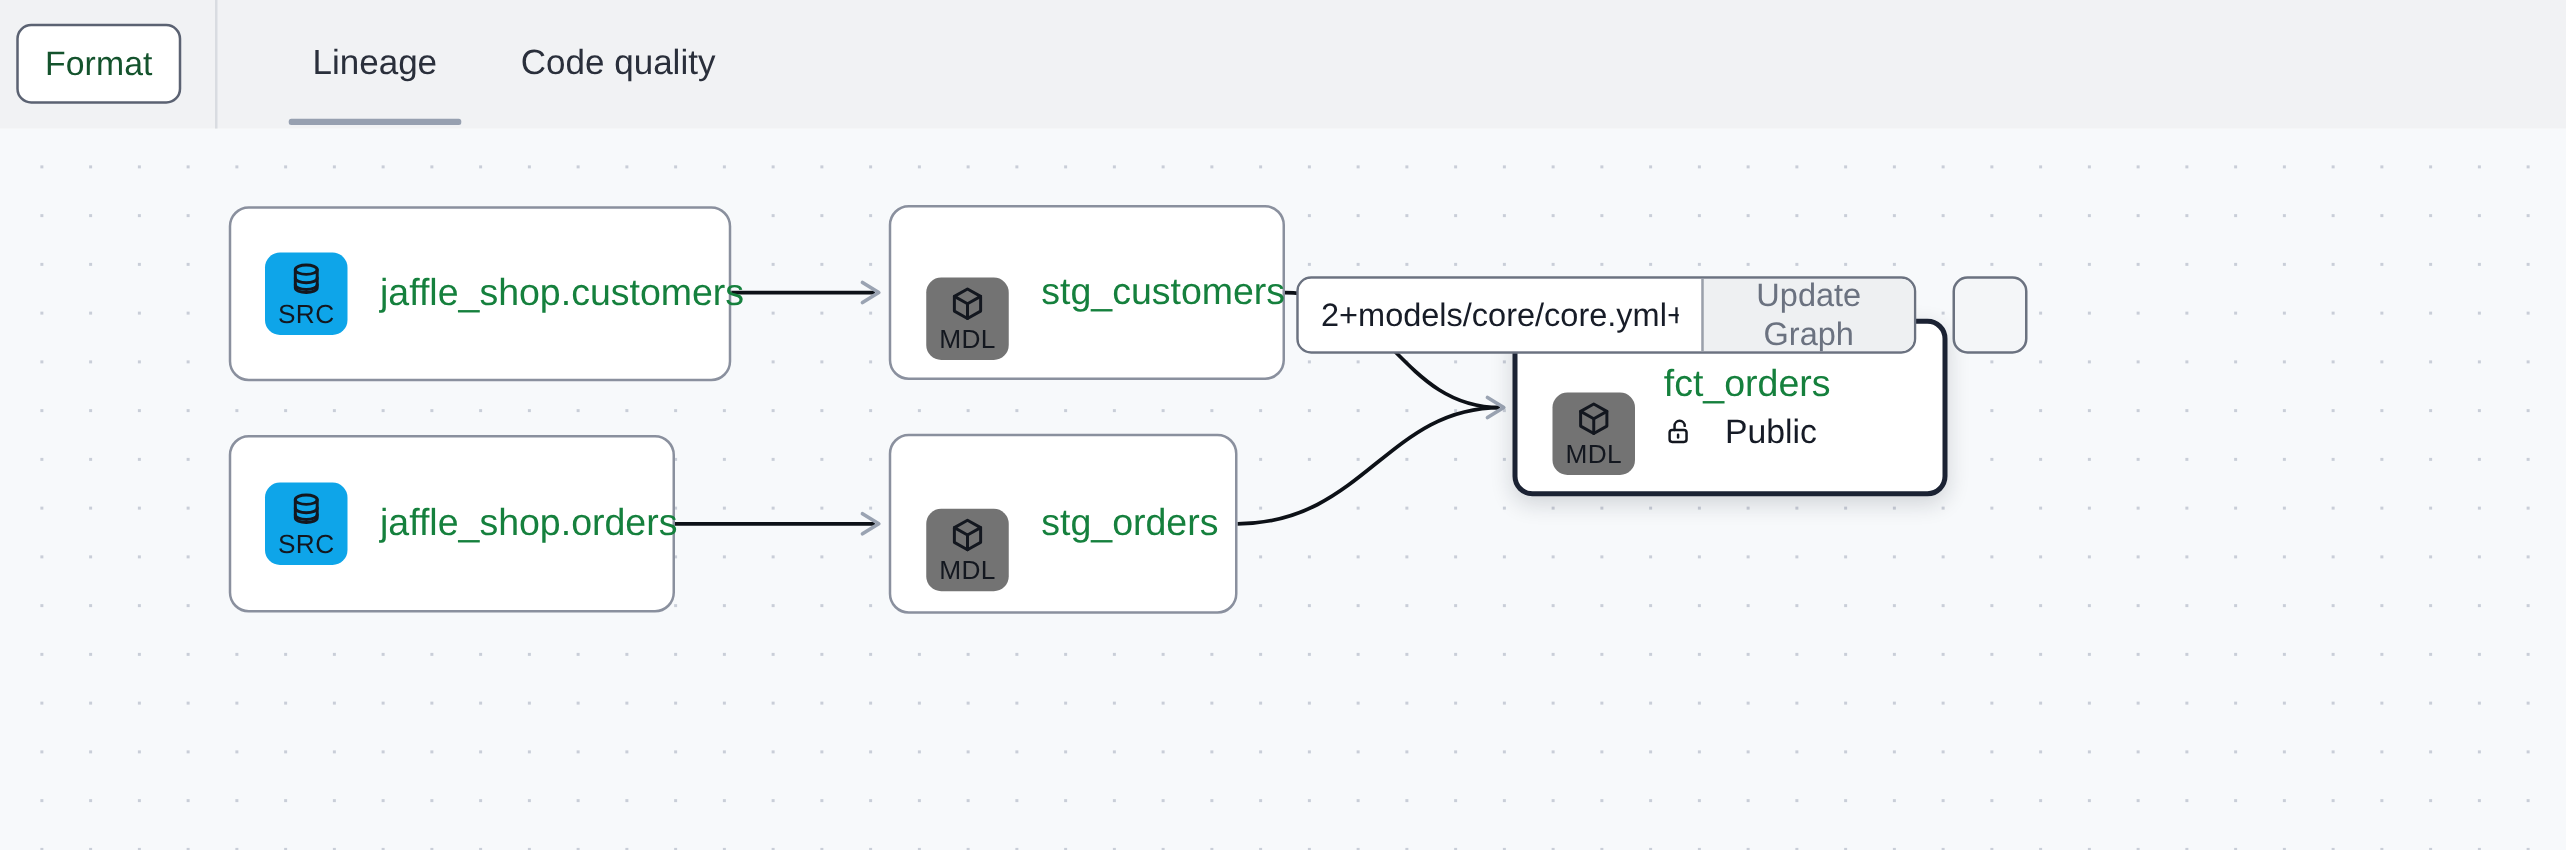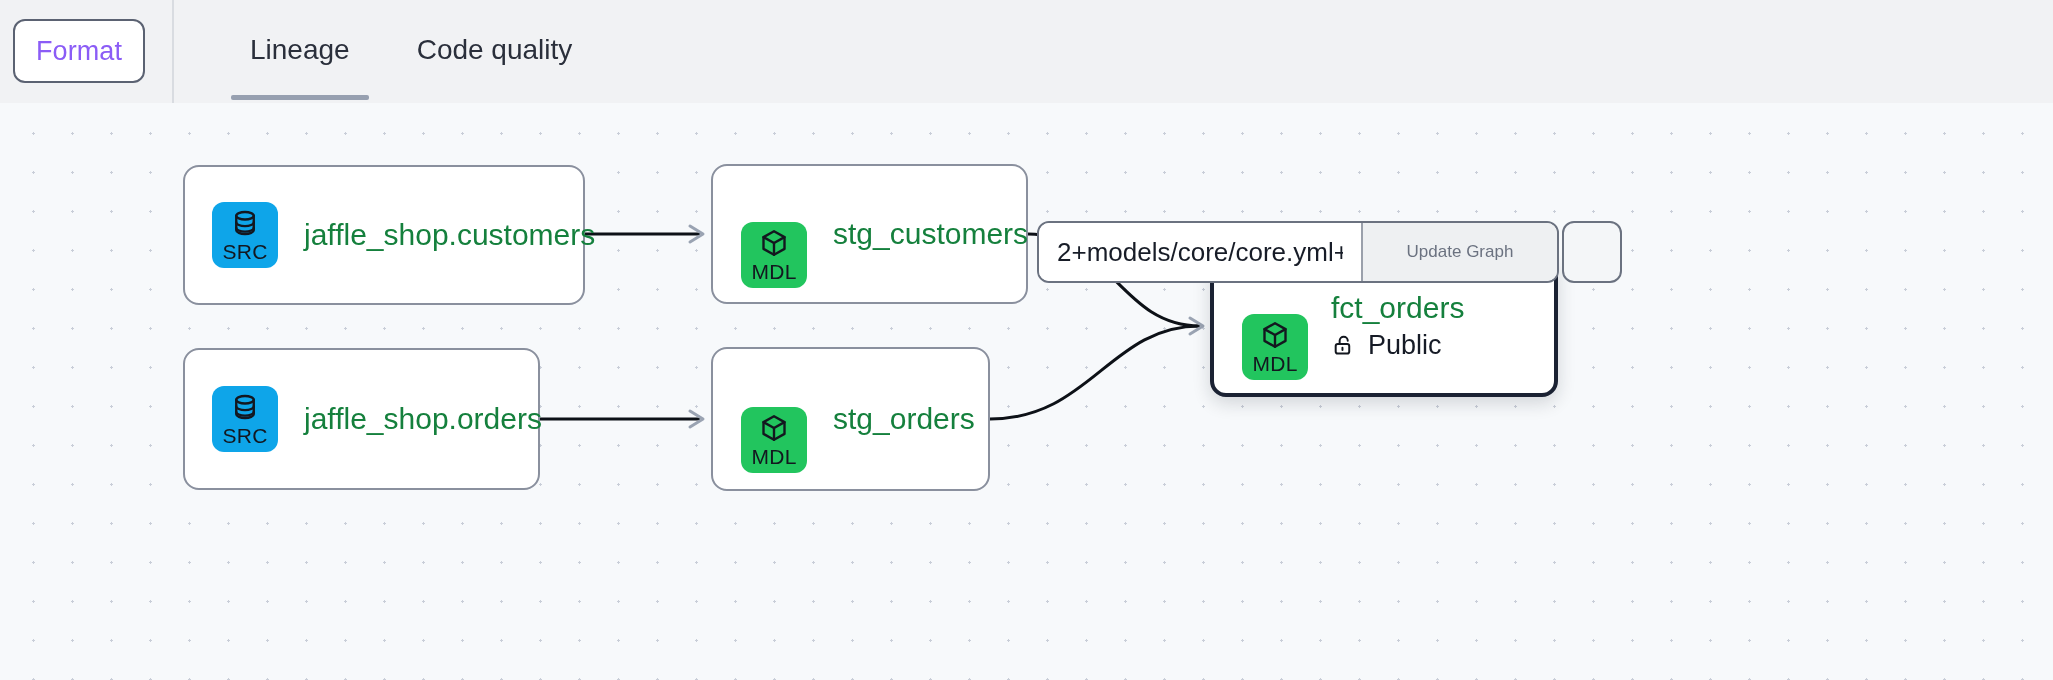--- a/index.html
+++ b/index.html
@@ -31,21 +31,21 @@
   }
   .format-btn {
     position: absolute;
     left: 13px;
     top: 19px;
     width: 132px;
     height: 64px;
     background: #ffffff;
     border: 2px solid #5b6272;
     border-radius: 12px;
-    color: #8b5cf6;
+    color: #14532d;
     font-size: 27px;
     display: flex;
     align-items: center;
     justify-content: center;
     cursor: pointer;
     box-sizing: border-box;
     letter-spacing: .1px;
   }
   .header-divider {
     position: absolute;
@@ -129,21 +129,21 @@
     width: 66px;
     height: 66px;
     border-radius: 12px;
     display: flex;
     flex-direction: column;
     align-items: center;
     justify-content: center;
     flex: none;
   }
   .badge.src { background: #0ea5e9; }
-  .badge.mdl { background: #22c55e; margin-top: 42px; }
+  .badge.mdl { background: #737373; margin-top: 42px; }
   .badge svg { display: block; }
   .badge-label {
     font-size: 21px;
     color: #13171f;
     line-height: 1;
     margin-top: 3px;
     letter-spacing: .3px;
   }
   .node-body {
     display: flex;
@@ -152,21 +152,21 @@
   }
   .node-title {
     font-size: 30px;
     color: #15803d;
     line-height: 1.12;
     white-space: nowrap;
   }
   .node-sub {
     display: flex;
     align-items: center;
-    gap: 12px;
+    gap: 24px;
     font-size: 27px;
     color: #161b26;
     margin-top: 5px;
     white-space: nowrap;
   }
   .node-sub svg { display: block; flex: none; }
 
   
   #node-src-customers { left: 183px; top:  62px; width: 402px; height: 140px; padding-left: 27px; }
   #node-src-orders    { left: 183px; top: 245px; width: 357px; height: 142px; padding-left: 27px; }
@@ -199,26 +199,26 @@
     border: none;
     outline: none;
     background: #ffffff;
     font-family: "Liberation Sans", sans-serif;
     font-size: 26px;
     color: #171c27;
     padding: 0 18px;
     box-sizing: border-box;
   }
   .update-btn {
-    width: 196px;
+    width: 170px;
     background: #eef0f2;
     border: none;
     border-left: 2px solid #9aa0ab;
     font-family: "Liberation Sans", sans-serif;
-    font-size: 17px;
+    font-size: 26px;
     color: #6b7280;
     cursor: pointer;
     display: flex;
     align-items: center;
     justify-content: center;
     box-sizing: border-box;
   }
   .side-control {
     position: absolute;
     left: 1562px;

